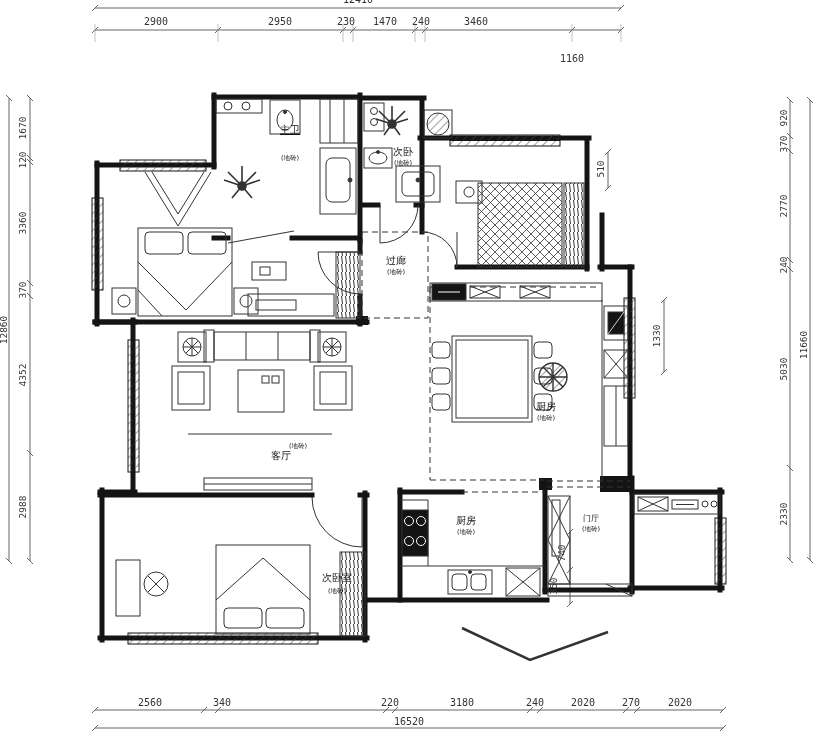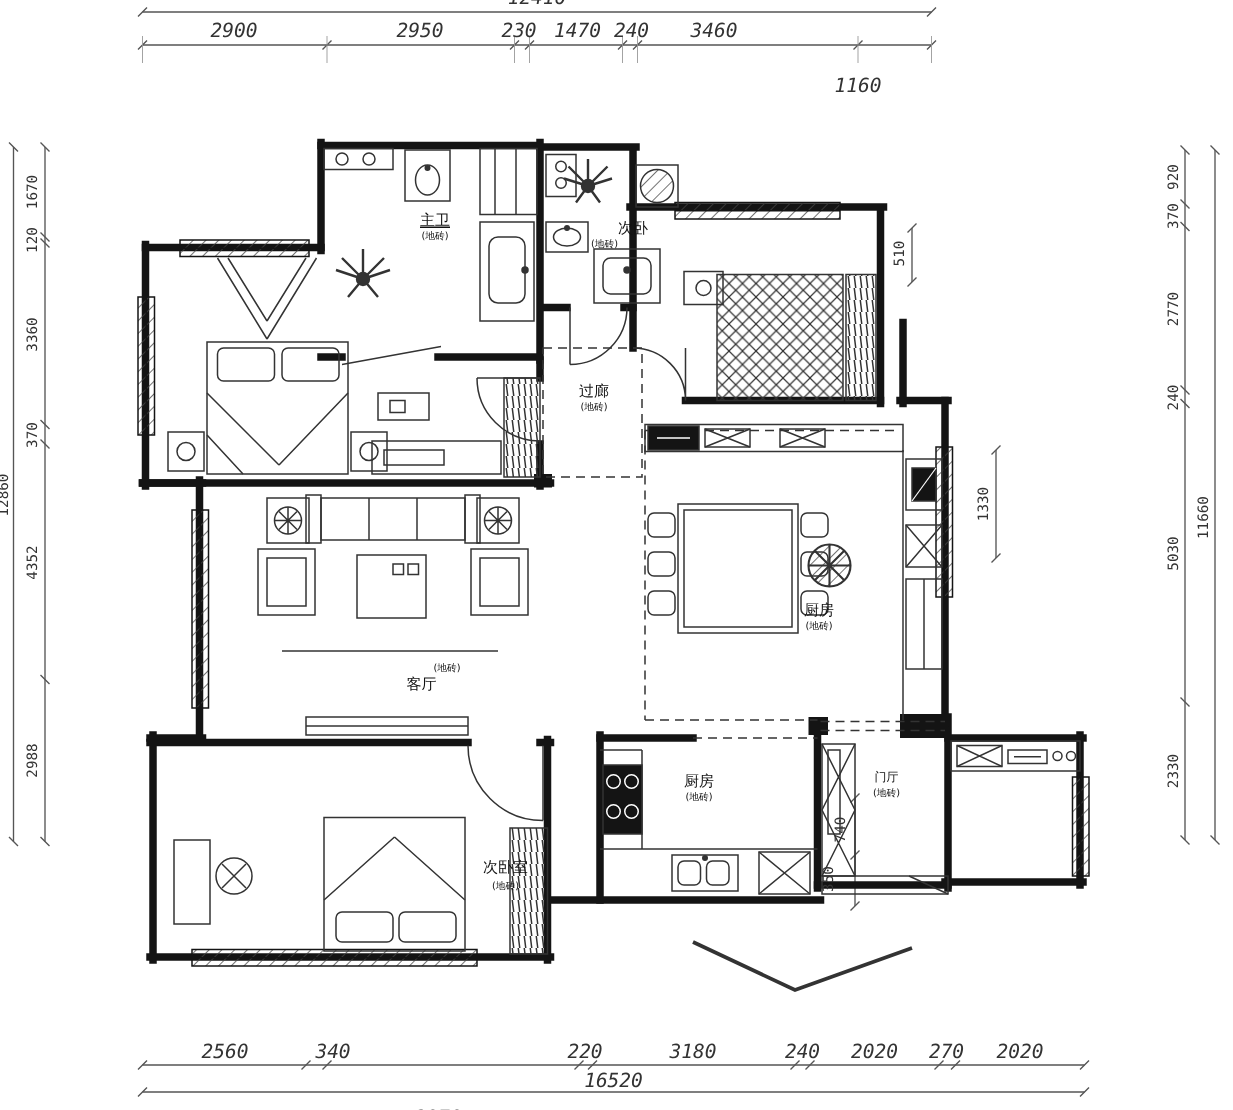--- a/index.html
+++ b/index.html
@@ -1,20 +1,20 @@
 <!DOCTYPE html>
 <html><head>
 <meta charset="utf-8">
 <style>
   html,body{margin:0;padding:0;background:#ffffff;}
   #plan{position:relative;width:822px;height:740px;background:#fff;overflow:hidden;
         font-family:"DejaVu Sans Mono","Liberation Sans",sans-serif;color:#222;}
   svg{position:absolute;left:0;top:0;}
   .lbl{position:absolute;transform:translate(-50%,-50%);white-space:nowrap;}
-  .dim{font-size:13px;color:#333;letter-spacing:0px;font-style:italic;}
+  .dim{font-size:10px;color:#333;letter-spacing:0px;}
   .dimv{font-size:9.5px;color:#333;transform:translate(-50%,-50%) rotate(-90deg);}
   .room{font-size:10px;color:#111;font-family:"DejaVu Sans","Liberation Sans",sans-serif;}
   .finish{font-size:6.5px;color:#111;font-family:"DejaVu Sans","Liberation Sans",sans-serif;}
 </style>
 </head>
 <body>
 
 <div id="plan">
 
 <svg width="822" height="740" viewBox="0 0 822 740">
@@ -423,23 +423,23 @@
   <div class="lbl dimv" style="left:783px;top:265px;">240</div>
   <div class="lbl dimv" style="left:783px;top:369px;">5030</div>
   <div class="lbl dimv" style="left:783px;top:514px;">2330</div>
   <div class="lbl dimv" style="left:803px;top:345px;">11660</div>
 
   <div class="lbl dimv" style="left:600px;top:169px;">510</div>
   <div class="lbl dimv" style="left:656px;top:336px;">1330</div>
   <div class="lbl dimv" style="left:561px;top:553px;">740</div>
   <div class="lbl dimv" style="left:553px;top:586px;">350</div>
 
-  <div class="lbl room" style="left:290px;top:147px;text-decoration:underline;">主卫</div>
+  <div class="lbl room" style="left:290px;top:130px;text-decoration:underline;">主卫</div>
   <div class="lbl finish" style="left:290px;top:158px;">(地砖)</div>
-  <div class="lbl room" style="left:422px;top:152px;text-align:right;">次卧</div>
+  <div class="lbl room" style="left:403px;top:152px;text-align:right;">次卧</div>
   <div class="lbl finish" style="left:403px;top:163px;">(地砖)</div>
   <div class="lbl room" style="left:396px;top:261px;">过廊</div>
   <div class="lbl finish" style="left:396px;top:272px;">(地砖)</div>
   <div class="lbl room" style="left:546px;top:407px;">厨房</div>
   <div class="lbl finish" style="left:546px;top:418px;">(地砖)</div>
   <div class="lbl finish" style="left:298px;top:446px;">(地砖)</div>
   <div class="lbl room" style="left:281px;top:456px;">客厅</div>
   <div class="lbl room" style="left:466px;top:521px;">厨房</div>
   <div class="lbl finish" style="left:466px;top:532px;">(地砖)</div>
   <div class="lbl room" style="left:337px;top:578px;">次卧室</div>

